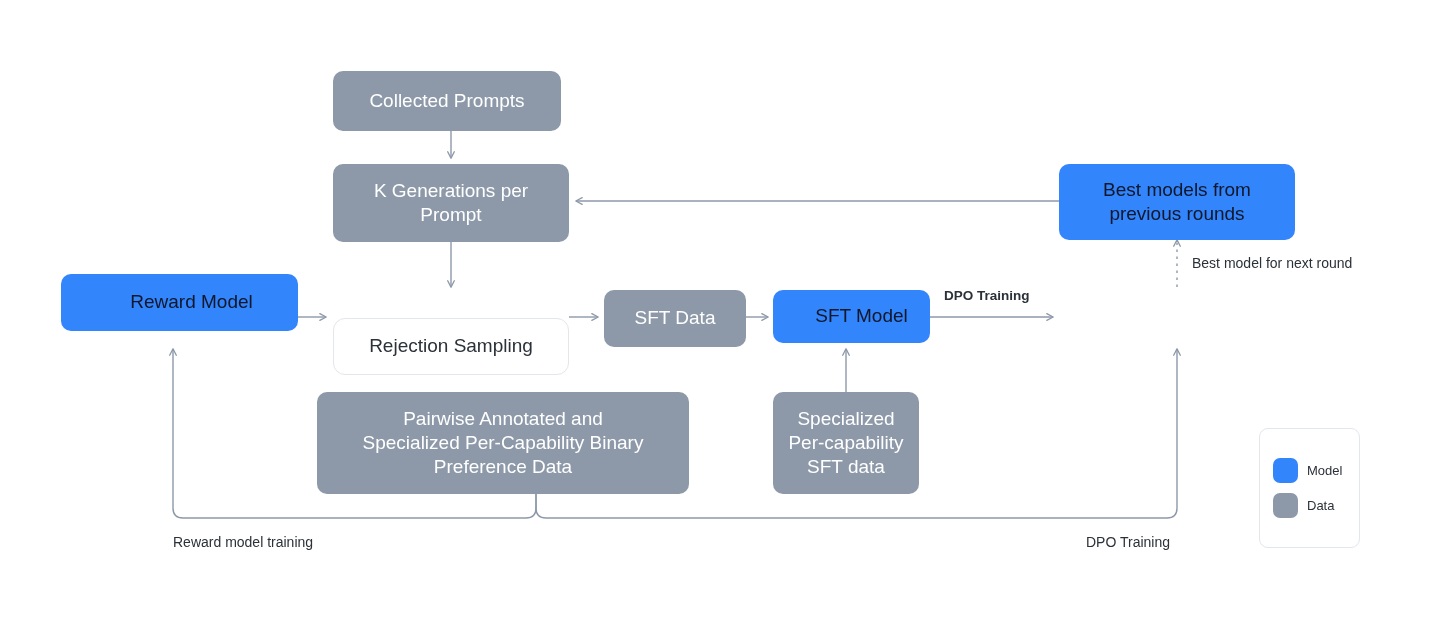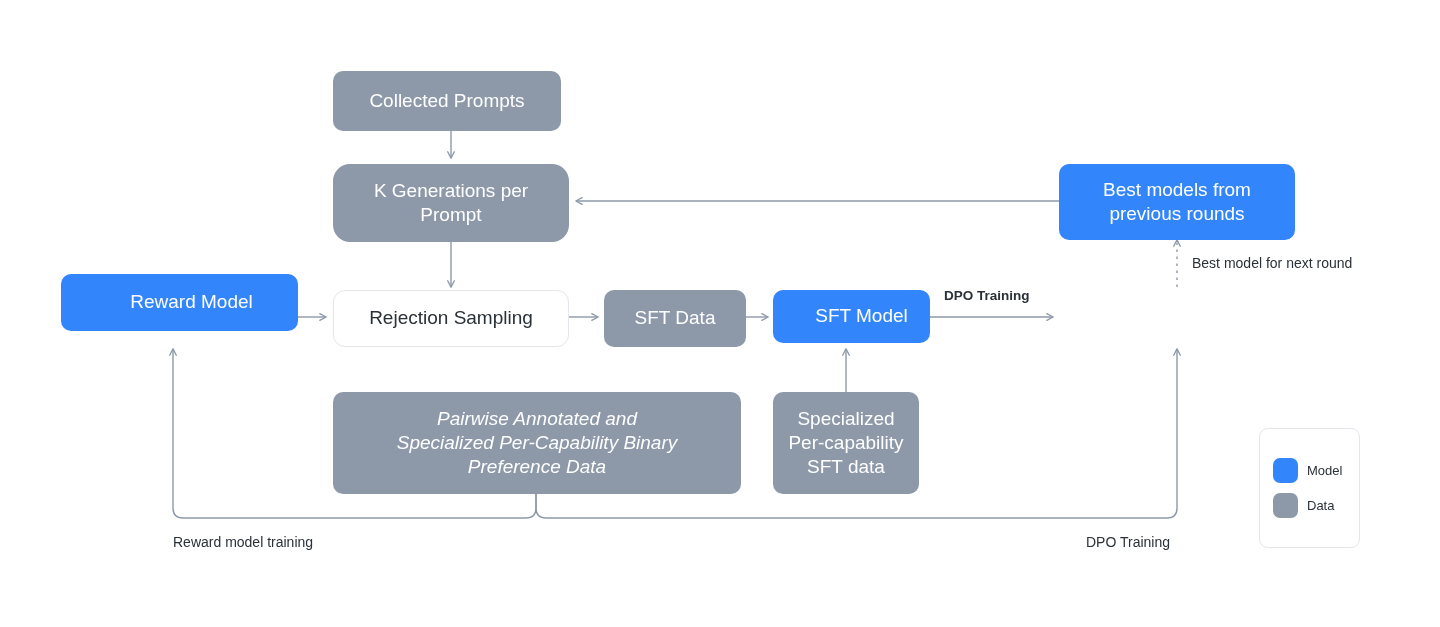--- a/index.html
+++ b/index.html
@@ -37,29 +37,30 @@
     line-height: 1.28;
     white-space: pre-line;
   }
   .node.data {
     background: #8d99a8;
     color: #ffffff;
     font-size: 19px;
   }
   .node.model {
     background: #3385fc;
-    color: #ffffff;
+    color: #0f172a;
     font-size: 19px;
   }
   .node.plain {
     background: #ffffff;
     color: #2b3138;
     font-size: 19px;
     border: 1px solid #e3e6ea;
     border-radius: 12px;
+    margin-top: 28px;
   }
   .edge-label {
     position: absolute;
     font-size: 13.5px;
     color: #2b3138;
     white-space: nowrap;
     font-weight: 700;
   }
   .edge-label.light {
     font-weight: 400;
@@ -132,36 +133,36 @@
       <path d="M536,494 L536,508 Q536,518 526,518 L183,518 Q173,518 173,508 L173,349" marker-end="url(#ah)"></path>
 
       <path d="M536,494 L536,508 Q536,518 546,518 L1167,518 Q1177,518 1177,508 L1177,349" marker-end="url(#ah)"></path>
 
       <path d="M1177,287 L1177,240" stroke-dasharray="2.6 4.4" marker-end="url(#ah)"></path>
     </g>
   </svg>
 
   <div class="node data" style="left:333px;  top:71px;  width:228px; height:60px;">Collected Prompts</div>
 
-  <div class="node data" style="left:333px;  top:164px; width:236px; height:78px;border-radius:17px;">K Generations per
+  <div class="node data" style="left:333px;  top:164px; width:236px; height:78px;">K Generations per
 Prompt</div>
 
   <div class="node model" style="left:61px;   top:274px; width:237px; height:57px;padding-left:24px;">Reward Model</div>
 
   <div class="node plain" style="left:333px;  top:290px; width:236px; height:57px;">Rejection Sampling</div>
 
   <div class="node data" style="left:604px;  top:290px; width:142px; height:57px;">SFT Data</div>
 
   <div class="node model" style="left:773px;  top:290px; width:157px; height:53px;padding-left:20px;">SFT Model</div>
 
 
   <div class="node model" style="left:1059px; top:164px; width:236px; height:76px;">Best models from
 previous rounds</div>
 
-  <div class="node data" style="left:333px;  top:392px; width:408px; height:102px;font-style:italic;">Pairwise Annotated and
+  <div class="node data" style="left:317px;  top:392px; width:372px; height:102px;">Pairwise Annotated and
 Specialized Per-Capability Binary
 Preference Data</div>
 
   <div class="node data" style="left:773px;  top:392px; width:146px; height:102px;">Specialized
 Per-capability
 SFT data</div>
 
   <div class="edge-label" style="left:944px; top:288px;">DPO Training</div>
 
   <div class="edge-label light" style="left:1192px; top:255px;">Best model for next round</div>

